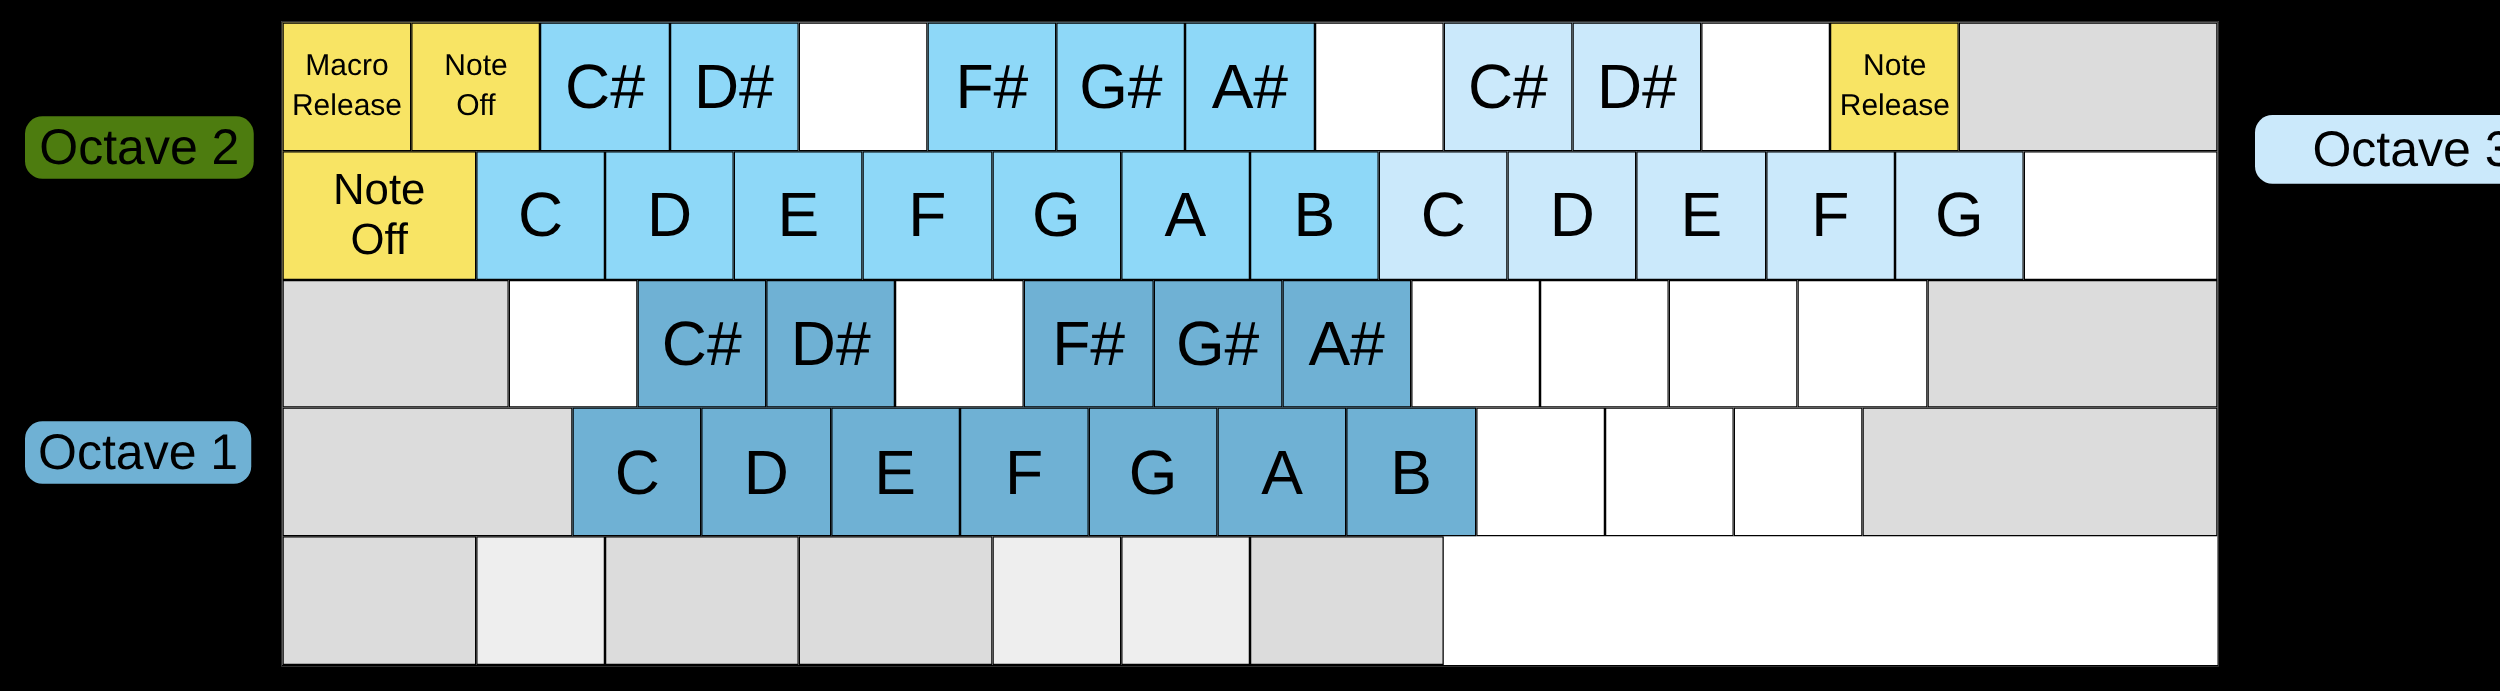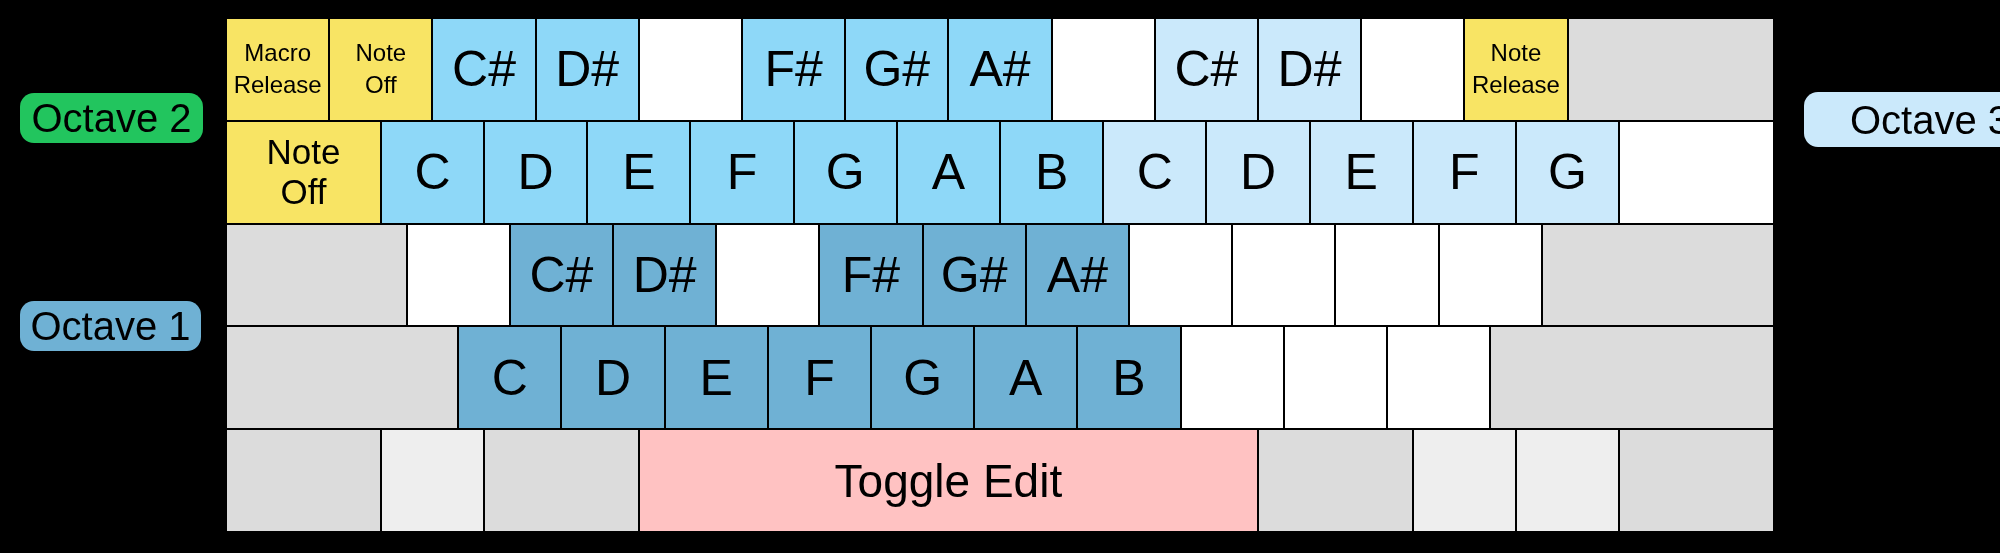--- a/index.html
+++ b/index.html
@@ -5,21 +5,21 @@
   html,body{margin:0;padding:0;background:#000;}
   #canvas{
     position:relative;width:2000px;height:553px;background:#000;
     font-family:"Liberation Sans",sans-serif;overflow:hidden;
   }
   #keyboard{
     position:absolute;left:225px;top:17px;width:1550px;height:516px;
     display:flex;flex-direction:column;border:1.5px solid #000;box-sizing:border-box;
     background:#fff;
   }
-  .krow{flex:1;display:flex;min-height:0;justify-content:center;}
+  .krow{flex:1;display:flex;min-height:0;}
   .key{
     box-sizing:border-box;border:1.5px solid #000;
     display:flex;align-items:center;justify-content:center;
     text-align:center;color:#000;white-space:pre-line;
     overflow:hidden;flex:0 0 auto;
   }
   .t-note{font-size:50px;line-height:1;}
   .t-small{font-size:24px;line-height:1.35;}
   .t-med{font-size:35px;line-height:1.15;}
   .t-space{font-size:46px;line-height:1;}
@@ -29,25 +29,25 @@
   }
   #pill-octave2{left:20px;top:93px;width:183px;height:50px;}
   #pill-octave1{left:20px;top:301px;width:181px;height:50px;}
   #pill-octave3{left:1804px;top:92px;width:180px;height:55px;}
 </style>
 </head>
 <body>
 
 <div id="canvas">
 
-  <div class="pill" id="pill-octave2" style="background: #22c55e;">
+  <div class="pill" id="pill-octave2" style="background: #4d7c0f;">
     <span>Octave 2</span>
   </div>
 
-  <div class="pill" id="pill-octave1" style="background: rgb(111, 177, 212);">
+  <div class="pill" id="pill-octave1" style="background: rgb(111, 177, 212); margin-top: 36px;">
     <span>Octave 1</span>
   </div>
 
   <div class="pill" id="pill-octave3" style="background: rgb(203, 233, 251); padding-left: 36px;">
     <span>Octave 3</span>
   </div>
 
   <div id="keyboard">
       <div class="krow">
         <div class="key t-small" style="width: 6.66667%; background: rgb(248, 228, 100);">Macro
@@ -111,21 +111,20 @@
         <div class="key t-note" style="width: 6.66667%; background: rgb(111, 177, 212);">B</div>
         <div class="key t-note" style="width: 6.66667%; background: rgb(255, 255, 255);"></div>
         <div class="key t-note" style="width: 6.66667%; background: rgb(255, 255, 255);"></div>
         <div class="key t-note" style="width: 6.66667%; background: rgb(255, 255, 255);"></div>
         <div class="key t-note" style="width: 18.3333%; background: rgb(220, 220, 220);"></div>
       </div>
       <div class="krow">
         <div class="key t-note" style="width: 10%; background: rgb(220, 220, 220);"></div>
         <div class="key t-note" style="width: 6.66667%; background: rgb(238, 238, 238);"></div>
         <div class="key t-note" style="width: 10%; background: rgb(220, 220, 220);"></div>
-        <div class="key t-space" style="width: 40%; background: rgb(255, 194, 194);">Toggle Edit</div>
         <div class="key t-note" style="width: 10%; background: rgb(220, 220, 220);"></div>
         <div class="key t-note" style="width: 6.66667%; background: rgb(238, 238, 238);"></div>
         <div class="key t-note" style="width: 6.66667%; background: rgb(238, 238, 238);"></div>
         <div class="key t-note" style="width: 10%; background: rgb(220, 220, 220);"></div>
       </div>
     </div>
 
 </div>
 
 </body></html>

